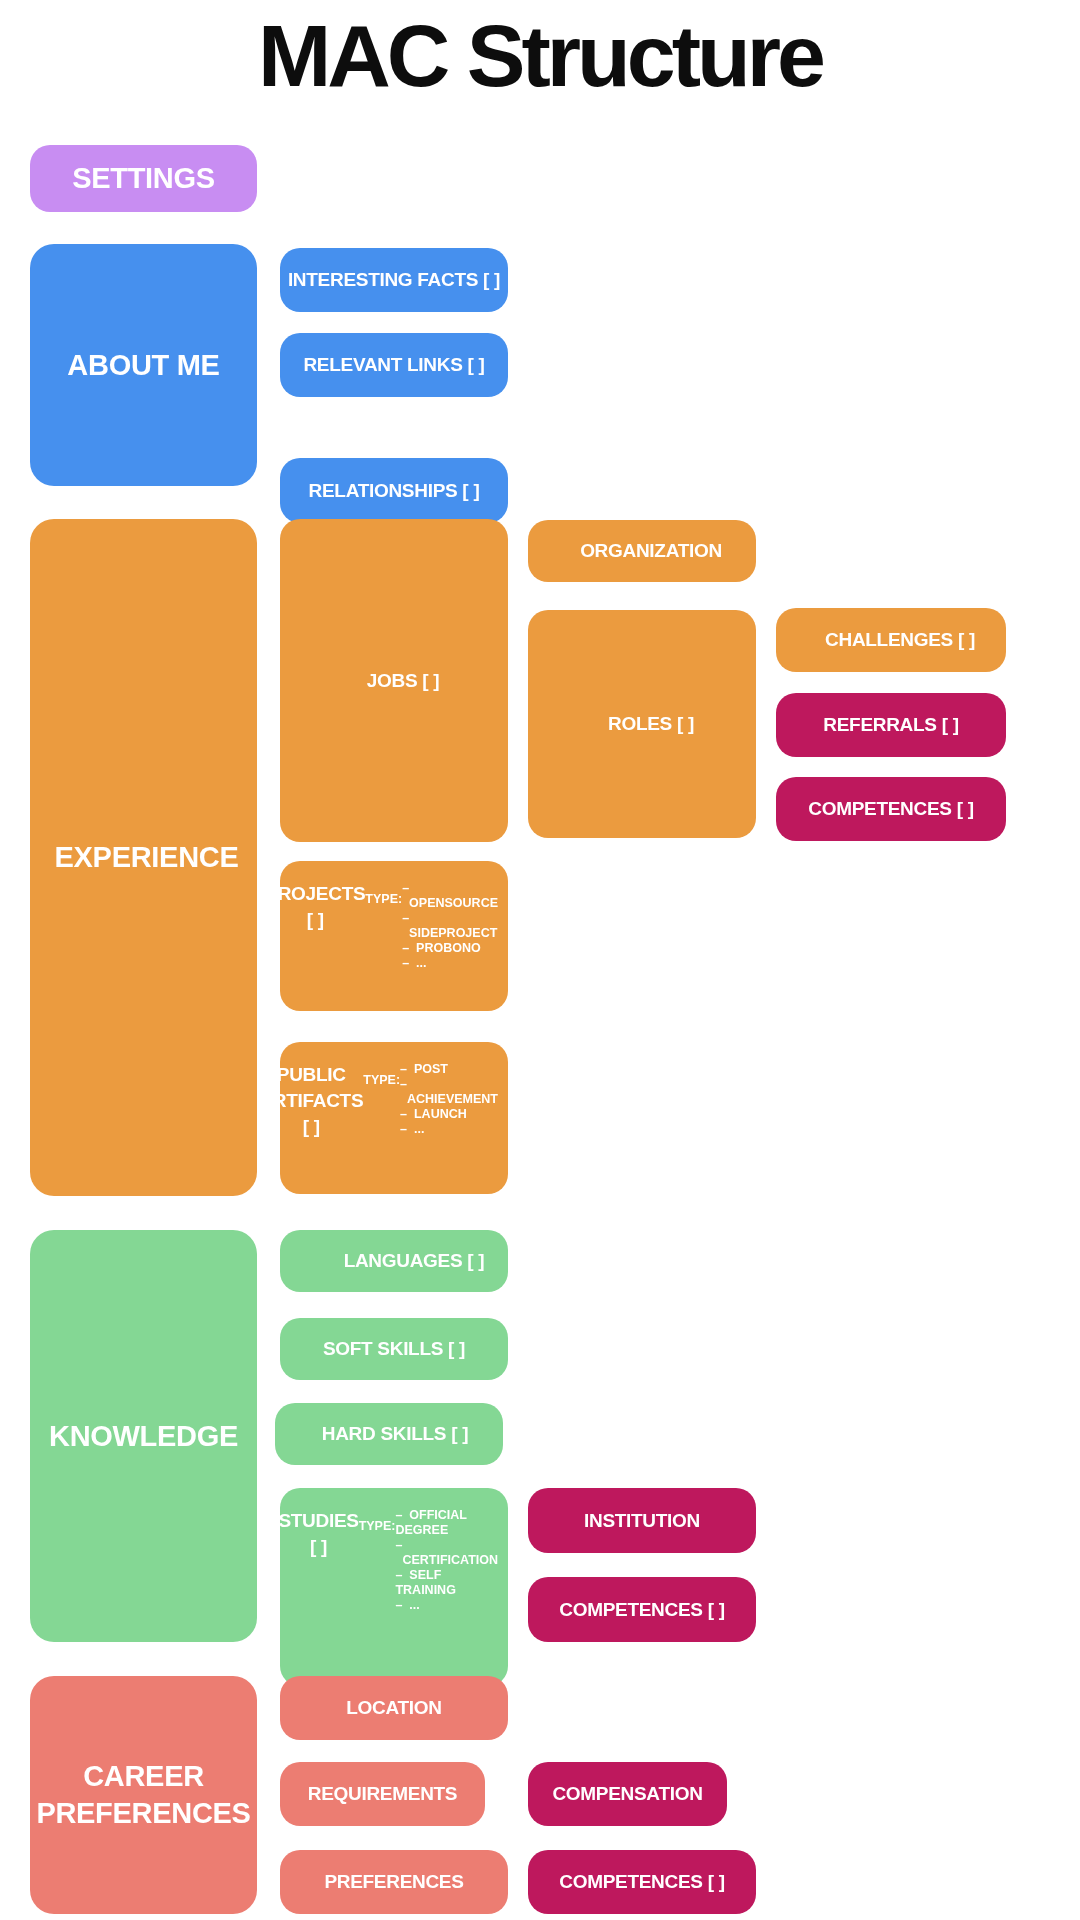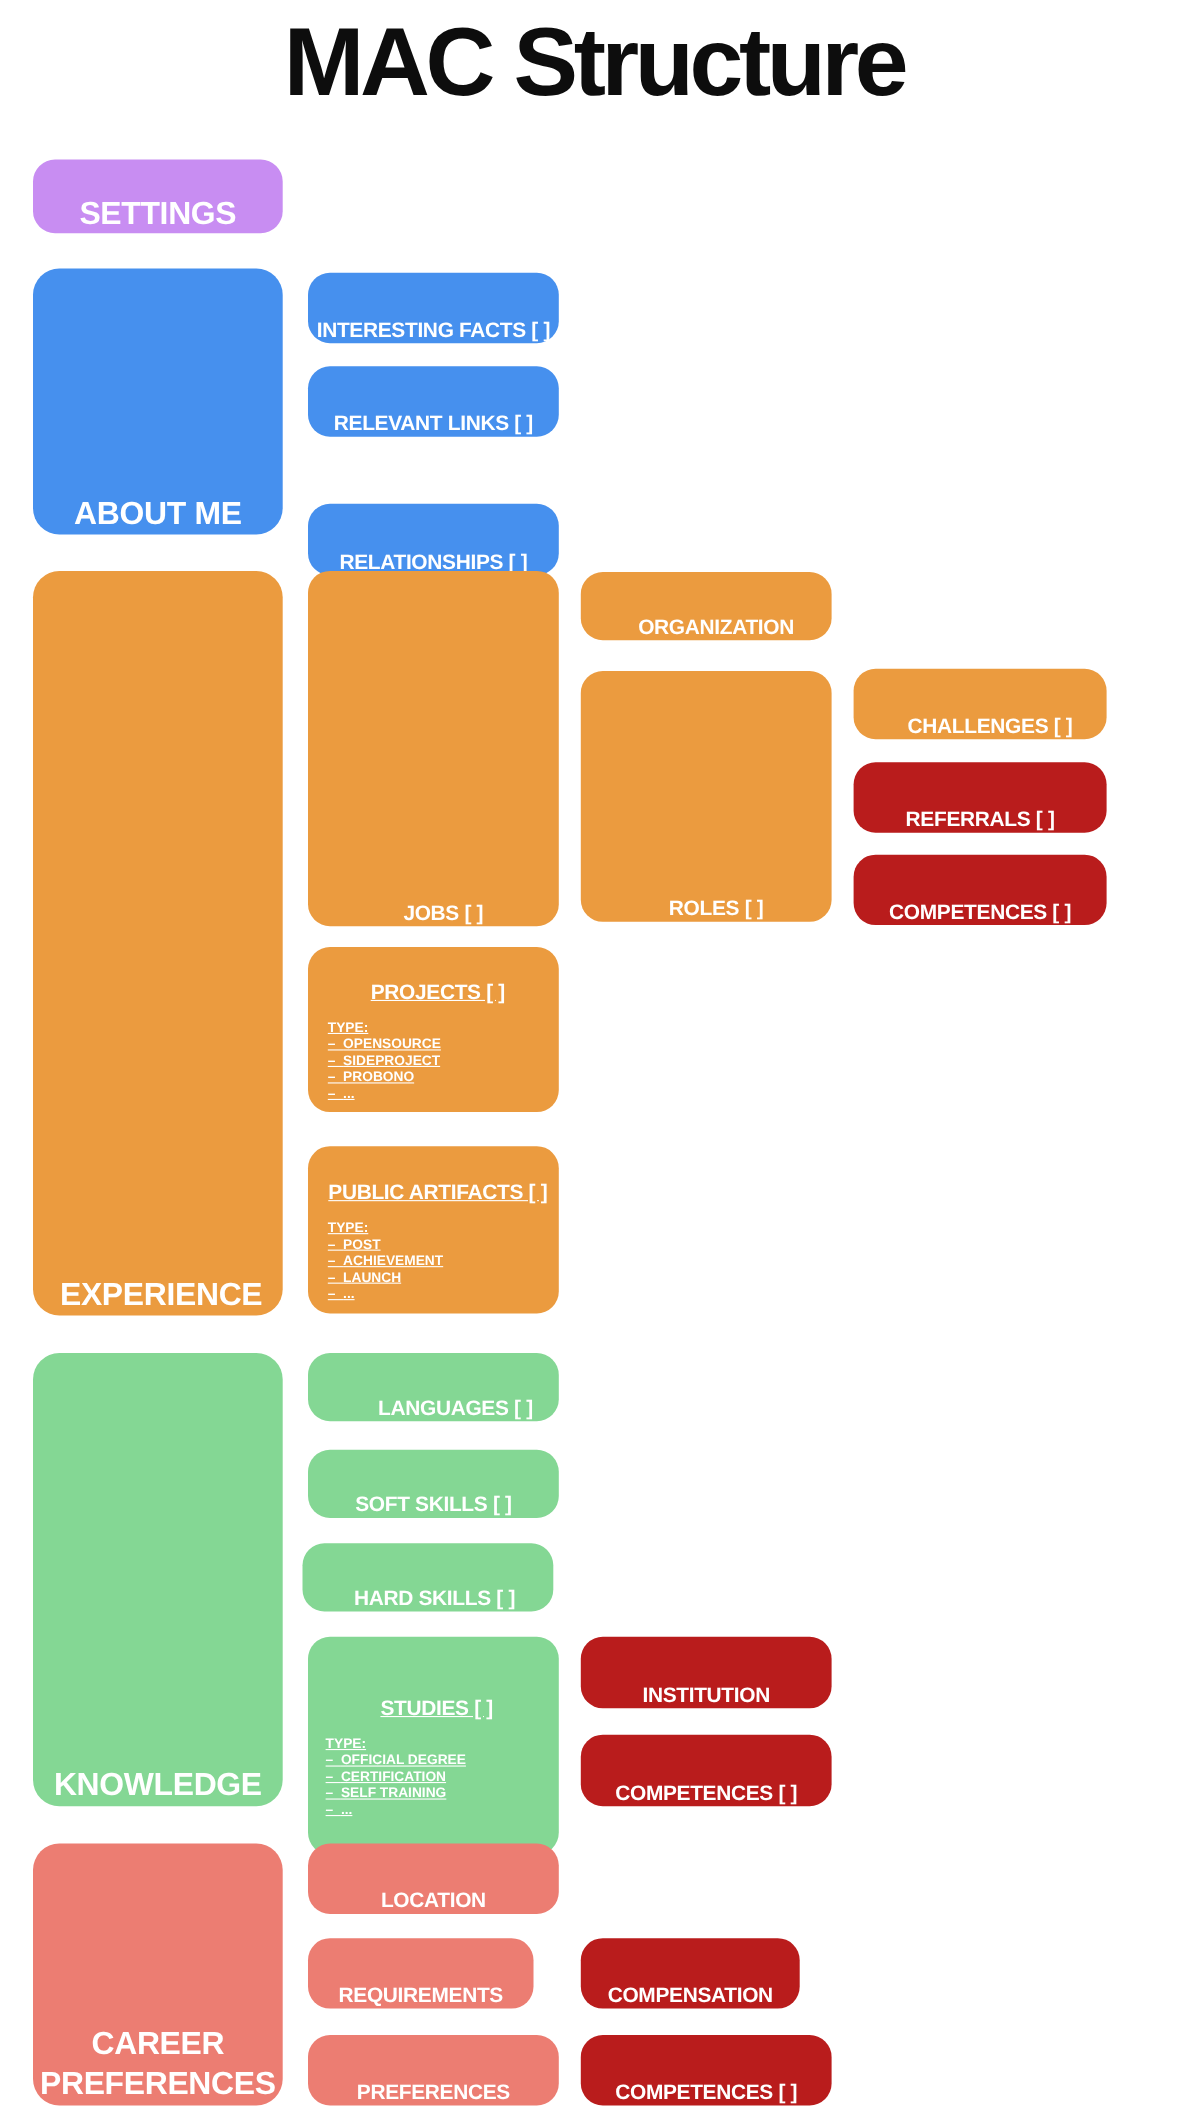--- a/index.html
+++ b/index.html
@@ -7,40 +7,40 @@
     position:relative;width:1080px;height:1920px;background:#ffffff;overflow:hidden;
     font-family:"Liberation Sans","DejaVu Sans",sans-serif;
   }
   .title{
     position:absolute;left:0;top:2px;width:1080px;height:108px;
     display:flex;align-items:center;justify-content:center;
     font-size:88px;font-weight:800;letter-spacing:-4px;color:#0d0d0d;
   }
   .node{
     position:absolute;border-radius:20px;color:#ffffff;font-weight:700;
-    display:flex;align-items:flex-end;justify-content:center;text-align:center;
+    display:flex;align-items:center;justify-content:center;text-align:center;
     box-sizing:border-box;
   }
   .parent{border-radius:24px;font-size:29px;line-height:37px;letter-spacing:-0.3px;padding:0 12px;}
   .btn{font-size:19px;letter-spacing:-0.3px;}
   .btn span{white-space:nowrap;}
   .typeblock{
-    flex-direction:column;align-items:stretch;justify-content:center;
-    padding:20px 10px 0 16px;text-align:left;text-decoration:underline;
+    flex-direction:row;align-items:stretch;justify-content:flex-end;
+    padding:20px 10px 0 16px;text-align:left;
   }
   .tb-title{font-size:19px;font-weight:700;text-align:center;letter-spacing:-0.3px;line-height:26px;}
   .tb-header{font-size:12.5px;font-weight:700;margin-top:11px;line-height:15px;}
   .tb-list{list-style:none;margin:0;padding:0;font-size:12.5px;font-weight:700;line-height:15px;}
   .tb-list li::before{content:attr(data-bullet) "\00a0\00a0";}
   .purple{background:#c88df2;}
   .blue{background:#4690ee;}
   .orange{background:#eb9b3f;padding-left:18px;}
   .green{background:#84d794;}
   .salmon{background:#ec7d72;}
-  .gray{background:#b91c1c;}
+  .gray{background:#be185d;}
 </style>
 </head>
 <body>
 
 <div class="canvas">
 
   <div class="title">MAC Structure</div>
 
   <div class="node btn purple" style="left:30px;top:145px;width:227px;height:67px;font-size:29px;">
     <span>SETTINGS</span>

